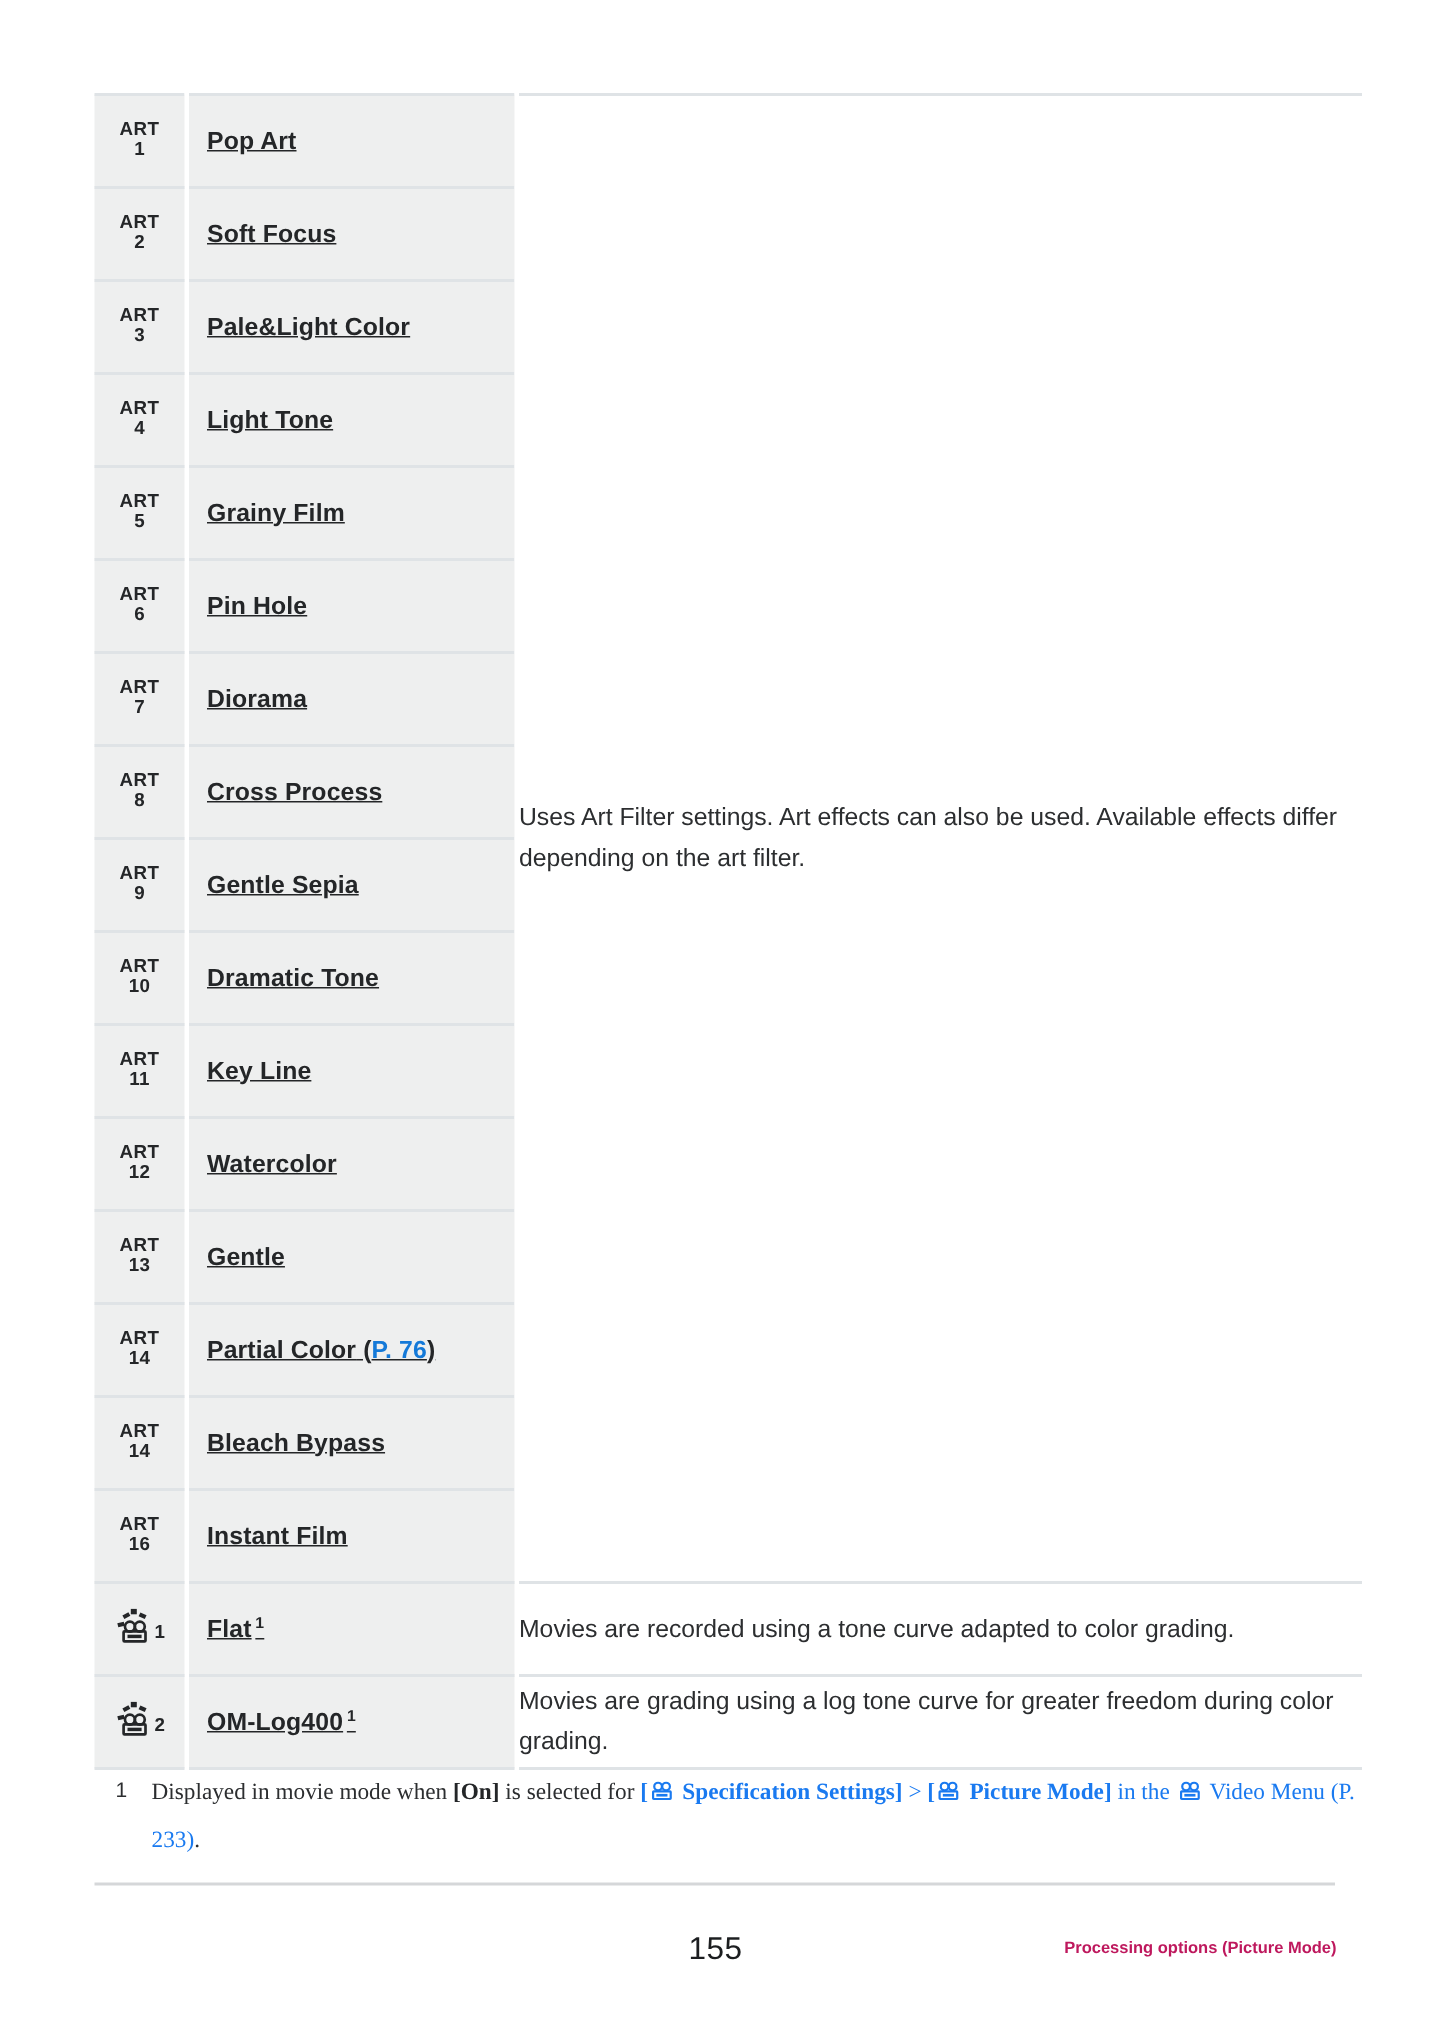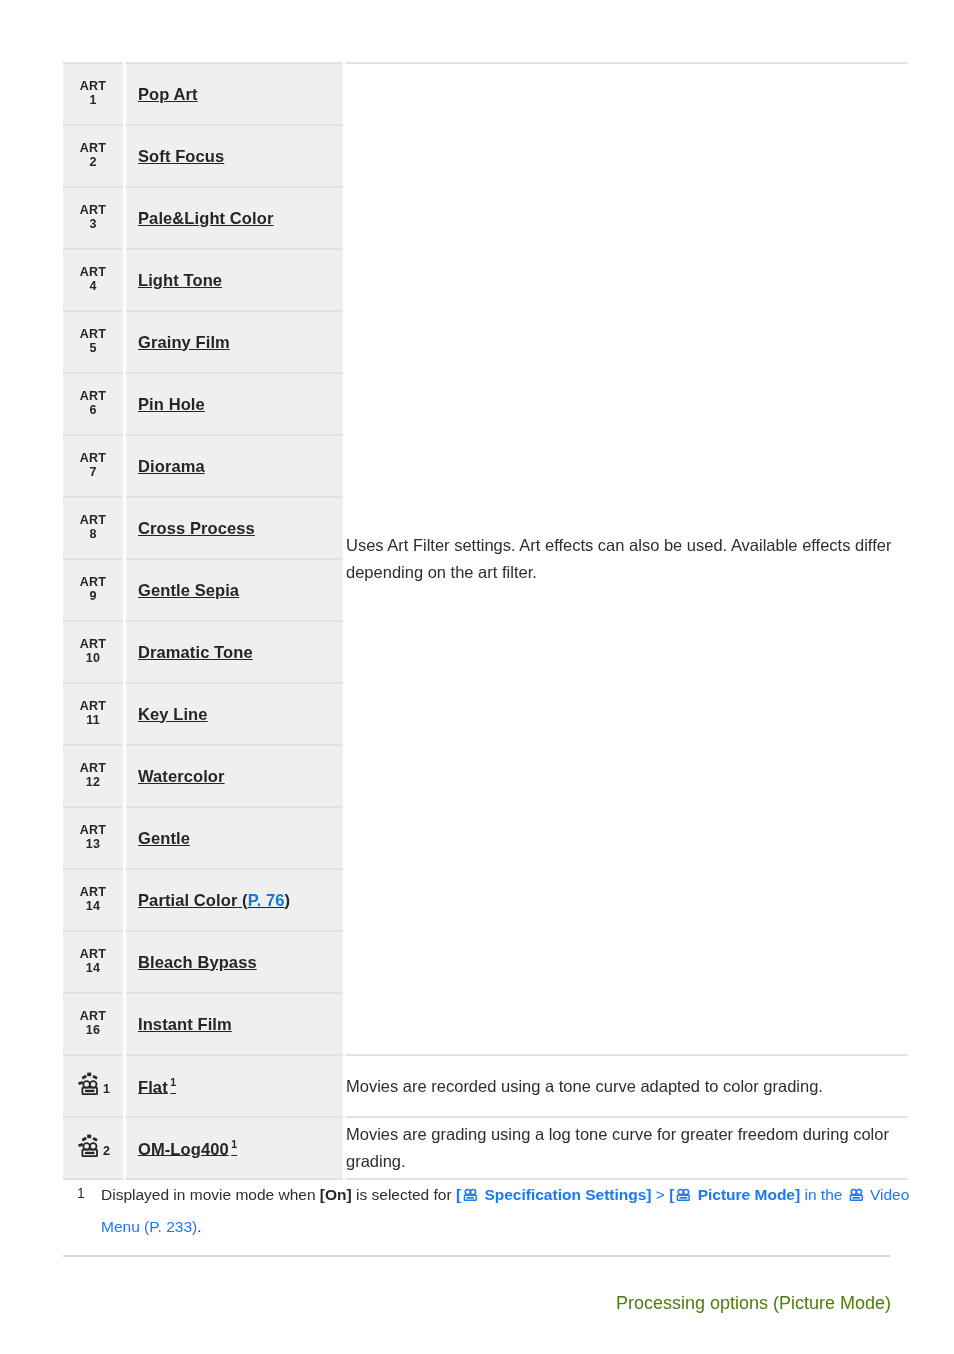--- a/index.html
+++ b/index.html
@@ -139,20 +139,21 @@
   }
   .footnote .fn-num {
     position: absolute;
     left: 14px;
     top: 0;
     font-size: 14px;
   }
   .footnote .fn-body {
     padding-left: 38px;
     display: block;
+    font-family: Liberation Serif, serif;
   }
   .fn-bold { font-weight: 700; color: #242628; }
   .fn-link {
     color: #1a7af0;
     font-weight: 700;
   }
   .fn-link-plain {
     color: #1a7af0;
     font-weight: 400;
   }
@@ -177,22 +178,23 @@
     width: 954px;
     text-align: center;
     font-size: 21px;
     color: #1c1e20;
     letter-spacing: .3px;
   }
   .footer-chapter {
     position: absolute;
     right: 63px;
     top: 1293px;
-    font-size: 18px;
-    color: #4d7c0f;
+    font-size: 11px;
+    color: #be185d;
+    font-weight: bold;
   }
 </style>
 </head>
 <body>
 
 <div class="page">
 
   <table class="picture-mode-table">
     <tbody>
 
@@ -424,15 +426,16 @@
             <g>
               <circle cx="7.4" cy="5.2" r="3.3" fill="none" stroke="#1a7af0" stroke-width="1.9"></circle>
               <circle cx="14.3" cy="5.2" r="3.3" fill="none" stroke="#1a7af0" stroke-width="1.9"></circle>
               <rect x="3.1" y="9.3" width="15.2" height="6.6" rx="0.6" fill="none" stroke="#1a7af0" stroke-width="1.9"></rect>
               <rect x="5.9" y="11.5" width="9.6" height="2.3" fill="#1a7af0"></rect>
             </g>
           </svg></span><span class="fn-link-plain"> Video Menu</span><span class="fn-link-plain"> (P. 233)</span><span>.</span></span>
   </div>
 
   <div class="footer-rule"></div>
+  <div class="page-number">155</div>
   <div class="footer-chapter">Processing options (Picture Mode)</div>
 
 </div>
 
 </body></html>

